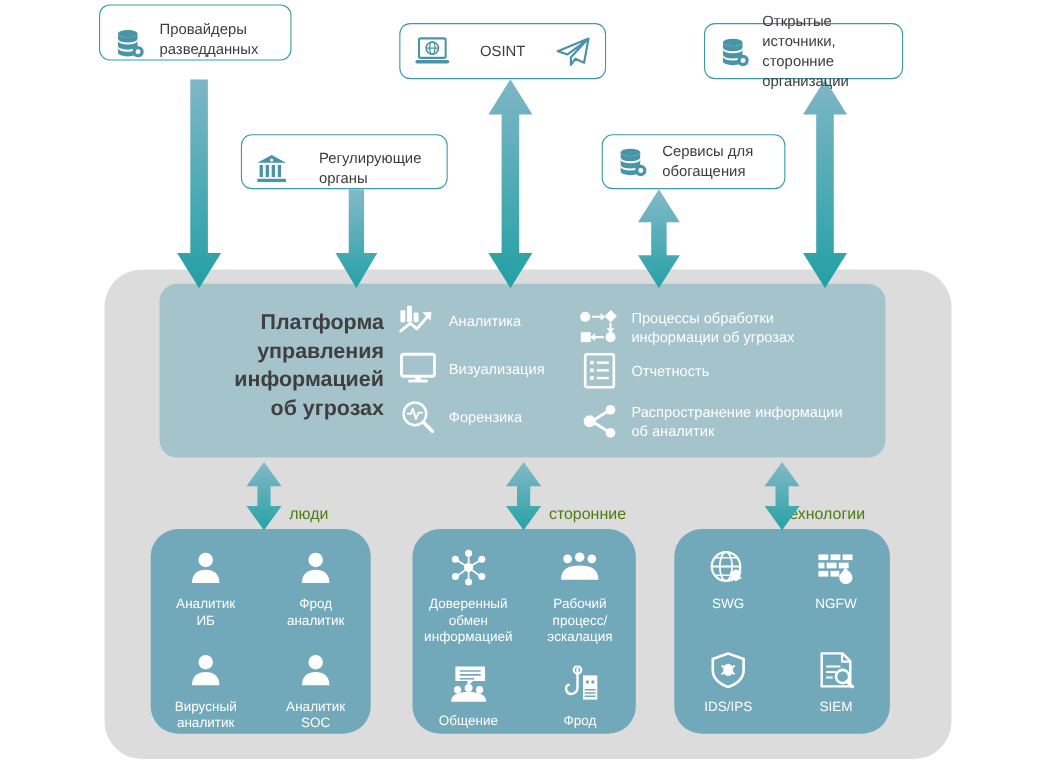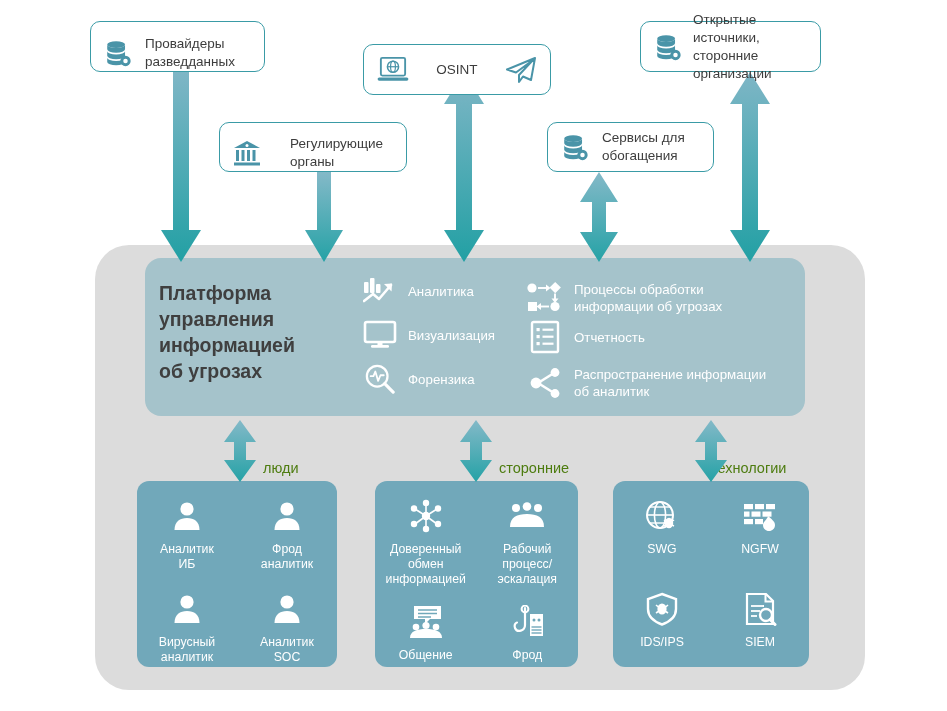--- a/index.html
+++ b/index.html
@@ -47,20 +47,21 @@
   
   #platform-panel{
     position:absolute;
     left:145px;top:258px;width:660px;height:158px;
     background:#a5c3cb;
     border-radius:16px;
     z-index:3;
   }
   #platform-title{
     position:absolute;left:14px;top:22px;width:190px;
+    text-align:right;
     color:#3f3f3f;
     font-size:19.5px;
     font-weight:bold;
     line-height:26px;
     white-space:pre-line;
   }
   .cap-row{
     position:absolute;
     display:flex;
     align-items:center;
@@ -71,21 +72,21 @@
     color:#ffffff;
     font-size:13.3px;
     line-height:17px;
     white-space:pre-line;
   }
 
   
   .pillar{
     position:absolute;
     background:#71a8ba;
-    border-radius:12px;
+    border-radius:25px;
     z-index:3;
   }
   .pillar-grid{
     position:absolute;left:0;top:0;width:100%;height:100%;
     display:grid;
     grid-template-columns:1fr 1fr;
     grid-template-rows:1fr 1fr;
     align-items:start;
     justify-items:center;
   }
@@ -156,38 +157,38 @@
   </svg>
 
   <svg class="arrow-svg" style="left:459px;top:420px;" width="34" height="62">
     <path d="M17,0 L33,22 L23,22 L23,40 L33,40 L17,62 L1,40 L11,40 L11,22 L1,22 Z" fill="url(#gTealShort)"></path>
   </svg>
 
   <svg class="arrow-svg" style="left:694px;top:420px;" width="34" height="62">
     <path d="M17,0 L33,22 L23,22 L23,40 L33,40 L17,62 L1,40 L11,40 L11,22 L1,22 Z" fill="url(#gTealShort)"></path>
   </svg>
 
-  <div class="src-box" style="left:90px;top:21px;width:175px;height:51px;padding:12px 10px 0 12px;gap:12px;">
+  <div class="src-box" style="left:90px;top:4px;width:175px;height:51px;padding:12px 10px 0 12px;gap:12px;align-items:flex-end;">
     <span class="src-icon">
       <svg width="30" height="30" viewBox="0 0 32 32">
         <g fill="#4a94a8">
           <ellipse cx="14" cy="7" rx="9.5" ry="3.6"></ellipse>
           <path d="M4.5,7 v5 a9.5,3.6 0 0 0 19,0 v-5 a9.5,3.6 0 0 1 -19,0 z"></path>
           <path d="M4.5,14 v5 a9.5,3.6 0 0 0 19,0 v-5 a9.5,3.6 0 0 1 -19,0 z"></path>
           <path d="M4.5,21 v4.5 a9.5,3.6 0 0 0 19,0 v-4.5 a9.5,3.6 0 0 1 -19,0 z"></path>
           <circle cx="24" cy="24.5" r="5.5"></circle>
         </g>
         <circle cx="24" cy="24.5" r="2.4" fill="#ffffff"></circle>
       </svg>
     </span>
     <span class="src-label">Провайдеры
 разведданных</span>
   </div>
 
-  <div class="src-box" style="left:363px;top:21px;width:188px;height:51px;padding:0 12px;justify-content:space-between;margin-top:23px;">
+  <div class="src-box" style="left:363px;top:21px;width:188px;height:51px;padding:0 12px;justify-content:space-between;">
     <span class="src-icon">
       <svg width="34" height="28" viewBox="0 0 36 30">
         <rect x="5" y="2" width="26" height="19" rx="1.6" fill="none" stroke="#4a94a8" stroke-width="2"></rect>
         <circle cx="18" cy="11.5" r="6" fill="none" stroke="#4a94a8" stroke-width="1.6"></circle>
         <ellipse cx="18" cy="11.5" rx="2.6" ry="6" fill="none" stroke="#4a94a8" stroke-width="1.3"></ellipse>
         <line x1="12" y1="11.5" x2="24" y2="11.5" stroke="#4a94a8" stroke-width="1.3"></line>
         <rect x="1.5" y="23" width="33" height="3.4" rx="1.7" fill="#4a94a8"></rect>
       </svg>
     </span>
     <span class="src-label">OSINT</span>

